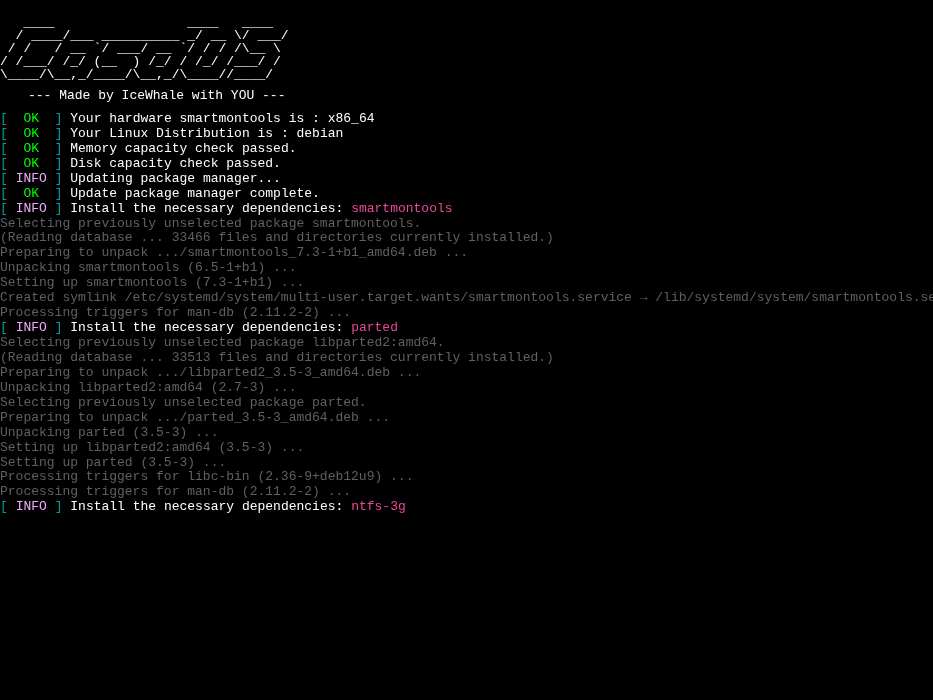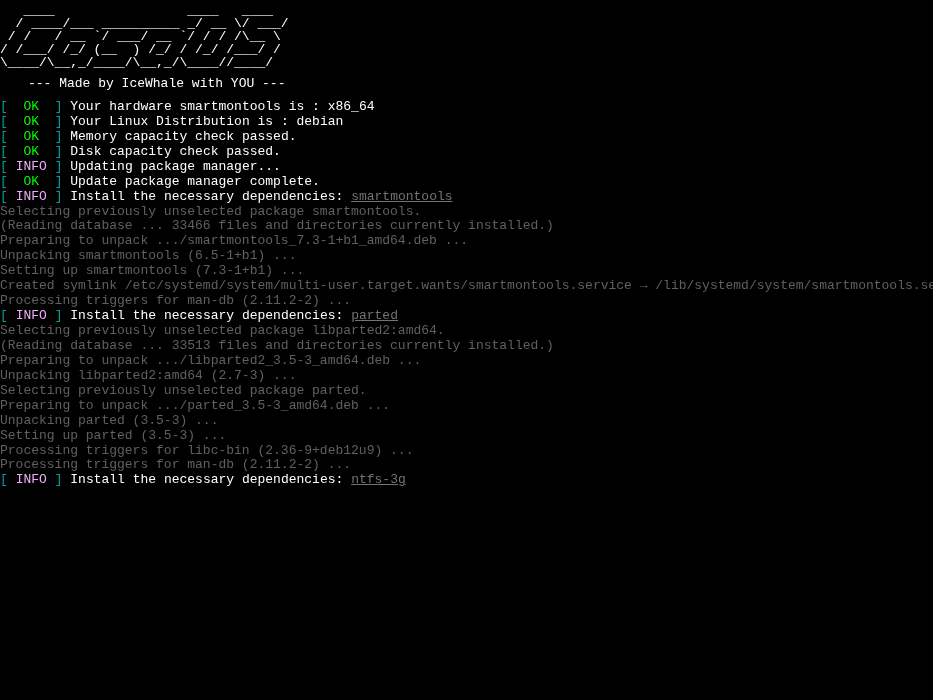--- a/index.html
+++ b/index.html
@@ -12,21 +12,21 @@
       color: #fff;
       font-family: 'Courier New', monospace;
       font-size: 13px;
       line-height: 1.15;
       padding: 0;
       width: 933px;
       height: 700px;
       overflow: hidden;
     }
     .terminal {
-      padding: 4px 0 0 0;
+      padding: 16px 0 0 0;
     }
     .ascii-art {
       color: #fff;
       white-space: pre;
       font-family: 'Courier New', monospace;
       line-height: 1.0;
       letter-spacing: 0;
     }
     .tagline {
       color: #fff;
@@ -39,22 +39,21 @@
     .bracket {
       color: #00a0a0;
     }
     .ok {
       color: #00ff00;
     }
     .info {
       color: #f0abfc;
     }
     .pkg {
-      color: #737373;
-      text-decoration: underline;
+      color: #ec4899;
     }
     .dim {
       color: #606060;
     }
     .msg {
       color: #fff;
     }
   </style>
 </head>
 <body>
@@ -89,20 +88,21 @@
       <div class="line"><span class="bracket">[</span> <span class="info">INFO</span> <span class="bracket">]</span> <span class="msg">Install the necessary dependencies: </span><span class="pkg">parted</span></div>
     </div>
   <div id="output-block-2">
       <div class="line dim">Selecting previously unselected package libparted2:amd64.</div>
       <div class="line dim">(Reading database ... 33513 files and directories currently installed.)</div>
       <div class="line dim">Preparing to unpack .../libparted2_3.5-3_amd64.deb ...</div>
       <div class="line dim">Unpacking libparted2:amd64 (2.7-3) ...</div>
       <div class="line dim">Selecting previously unselected package parted.</div>
       <div class="line dim">Preparing to unpack .../parted_3.5-3_amd64.deb ...</div>
       <div class="line dim">Unpacking parted (3.5-3) ...</div>
+      <div class="line dim">Setting up libparted2:amd64 (3.5-3) ...</div>
       <div class="line dim">Setting up parted (3.5-3) ...</div>
       <div class="line dim">Processing triggers for libc-bin (2.36-9+deb12u9) ...</div>
       <div class="line dim">Processing triggers for man-db (2.11.2-2) ...</div>
     </div>
   <div id="status-line-ntfs">
       <div class="line"><span class="bracket">[</span> <span class="info">INFO</span> <span class="bracket">]</span> <span class="msg">Install the necessary dependencies: </span><span class="pkg">ntfs-3g</span></div>
     </div>
 </div>
 
 </body></html>

